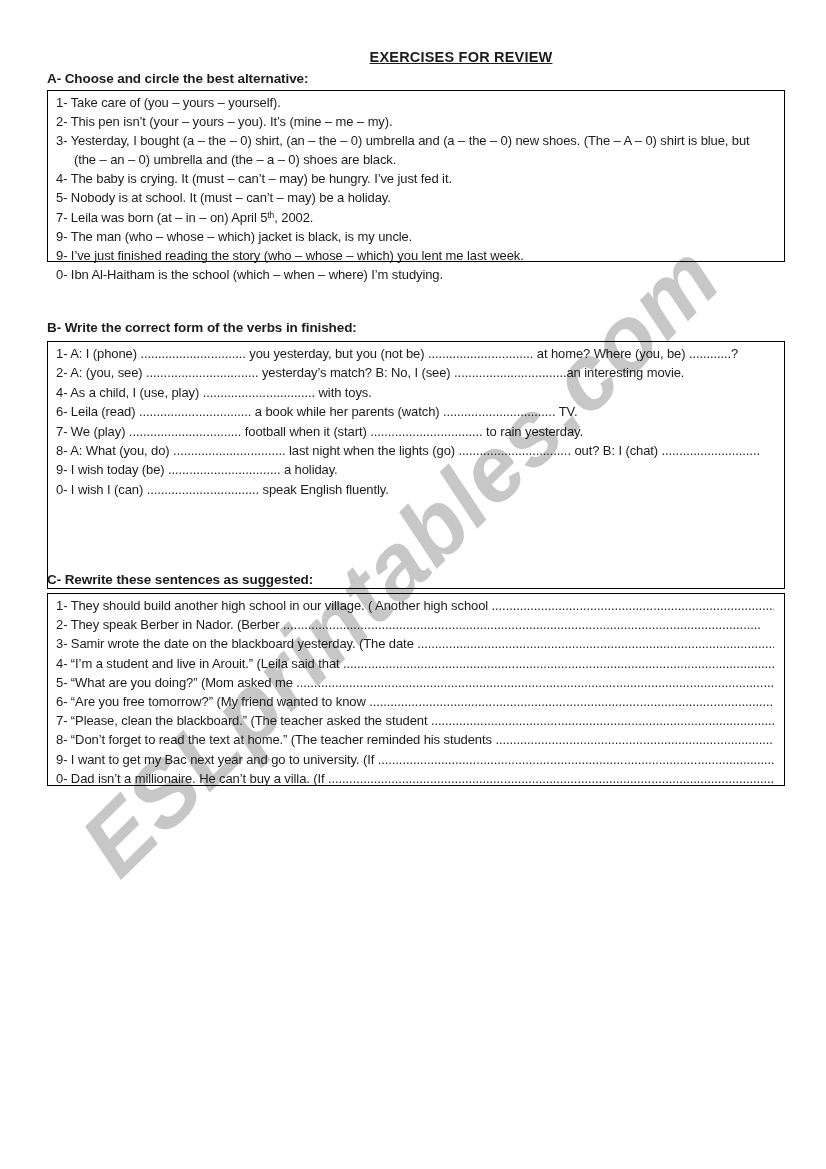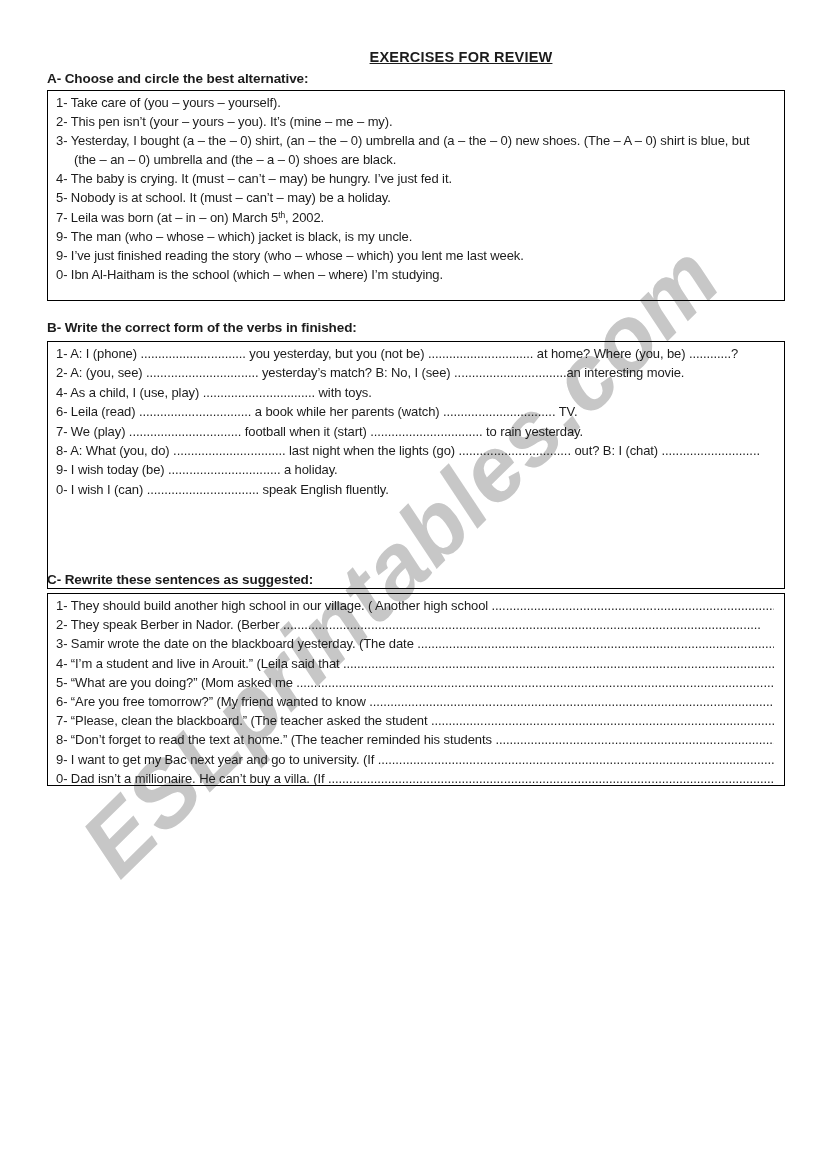--- a/index.html
+++ b/index.html
@@ -51,21 +51,21 @@
   .hC { top: 572px; }
 
   .box {
     position: absolute; left: 47px;
     width: 738px;
     box-sizing: border-box;
     border: 1.5px solid #000;
     padding: 2px 0 0 8px;
     background: transparent;
   }
-  .boxA { top: 90px;  height: 211px; }
+  .boxA { top: 90px;  height: 172px; }
   .boxB { top: 341px; height: 248px; }
   .boxC { top: 593px; height: 193px; }
 
   .line {
     font-size: 13px;
     letter-spacing: -0.1px;
     margin-right: 10px;
     color: #1c1c1c;
   }
   .boxA .line { line-height: 19.1px; padding-left: 18px; text-indent: -18px; }
@@ -86,21 +86,21 @@
 
     <div class="title">EXERCISES FOR REVIEW</div>
 
     <div class="heading hA">A- Choose and circle the best alternative:</div>
     <div class="box boxA">
       <div class="line">1- Take care of (you – yours – yourself).</div>
       <div class="line">2- This pen isn’t (your – yours – you). It’s (mine – me – my).</div>
       <div class="line">3- Yesterday, I bought (a – the – 0) shirt, (an – the – 0) umbrella and (a – the – 0) new shoes. (The – A – 0)  shirt is blue, but (the – an – 0) umbrella and (the – a – 0) shoes are black.</div>
       <div class="line">4- The baby is crying. It (must – can’t – may) be hungry. I’ve just fed it.</div>
       <div class="line">5- Nobody is at school. It (must – can’t – may) be a holiday.</div>
-      <div class="line"><span>7- Leila was born (at – in – on) March 5</span><sup>th</sup><span>, 2002.</span></div>
+      <div class="line"><span>7- Leila was born (at – in – on) April 5</span><sup>th</sup><span>, 2002.</span></div>
       <div class="line">9- The man (who – whose – which) jacket is black, is my uncle.</div>
       <div class="line">9- I’ve just finished reading the story (who – whose – which) you lent me last week.</div>
       <div class="line">0- Ibn Al-Haitham is the school (which – when – where) I’m studying.</div>
     </div>
 
     <div class="heading hB">B- Write the correct form of the verbs in finished:</div>
     <div class="box boxB">
       <div class="line">1- A: I (phone) .............................. you yesterday, but you (not be) .............................. at home? Where (you, be) ............?</div>
       <div class="line">2- A: (you, see) ................................ yesterday’s match? B: No, I (see) ................................an interesting movie.</div>
       <div class="line">4- As a child, I (use, play) ................................ with toys.</div>

